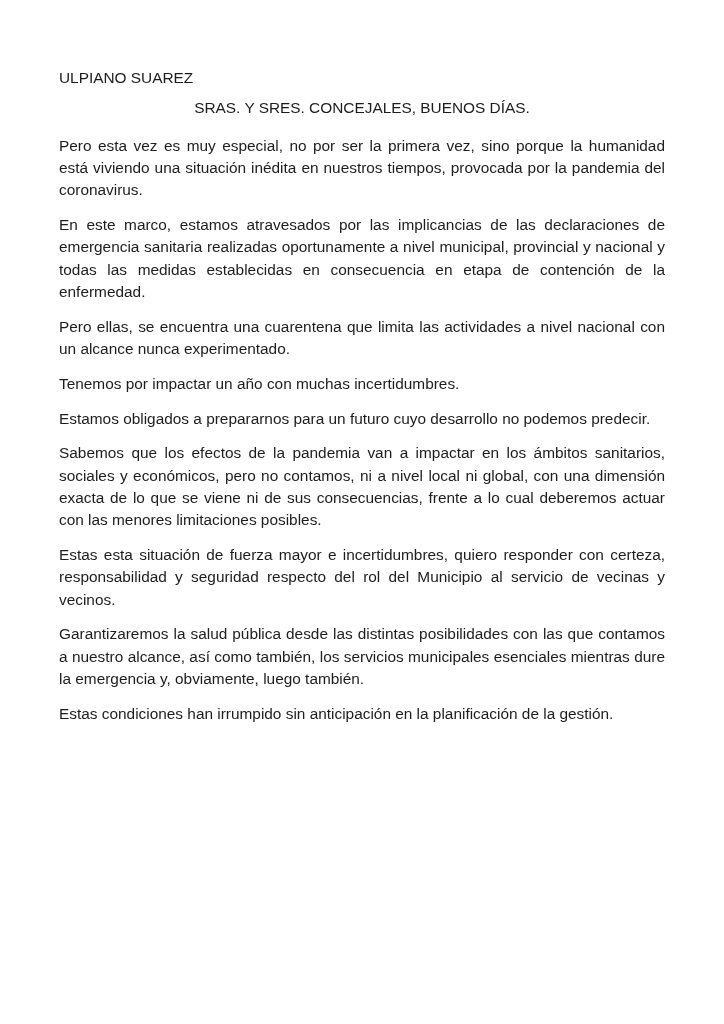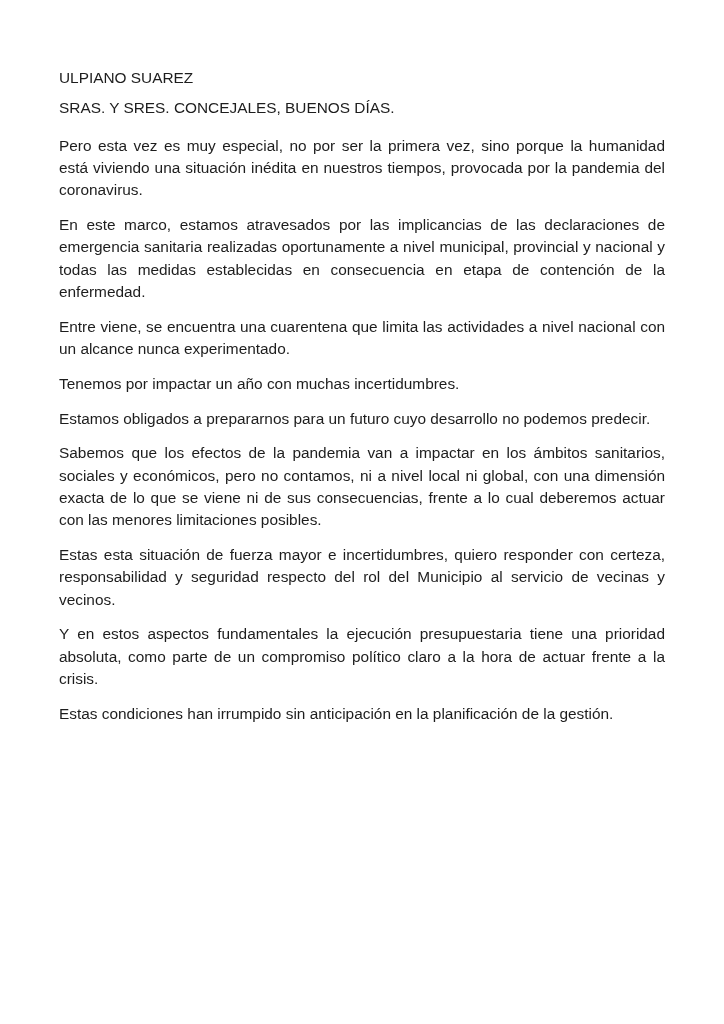--- a/index.html
+++ b/index.html
@@ -23,38 +23,38 @@
     padding: 67px 59px 0 59px;
     overflow: hidden;
   }
   .header-block {
     margin: 0 0 8px 0;
     text-align: left;
     white-space: nowrap;
   }
   p.salutation {
     margin: 0 0 15px 0;
-    text-align: left;
+    text-align: center;
   }
   p.para {
     margin: 0 0 12.5px 0;
     text-align: justify;
     text-justify: inter-word;
   }
 </style>
 </head>
 <body>
 
 <div class="page">
   <div class="header-block">
     <div>ULPIANO SUAREZ</div>
   </div>
   <p class="salutation">SRAS. Y SRES. CONCEJALES, BUENOS DÍAS.</p>
   <p class="para">Pero esta vez es muy especial, no por ser la primera vez, sino porque la humanidad está viviendo una situación inédita en nuestros tiempos, provocada por la pandemia del coronavirus.</p>
   <p class="para">En este marco, estamos atravesados por las implicancias de las declaraciones de emergencia sanitaria realizadas oportunamente a nivel municipal, provincial y nacional y todas las medidas establecidas en consecuencia en etapa de contención de la enfermedad.</p>
-  <p class="para">Entre viene, se encuentra una cuarentena que limita las actividades a nivel nacional con un alcance nunca experimentado.</p>
+  <p class="para">Pero ellas, se encuentra una cuarentena que limita las actividades a nivel nacional con un alcance nunca experimentado.</p>
   <p class="para">Tenemos por impactar un año con muchas incertidumbres.</p>
   <p class="para">Estamos obligados a prepararnos para un futuro cuyo desarrollo no podemos predecir.</p>
   <p class="para">Sabemos que los efectos de la pandemia van a impactar en los ámbitos sanitarios, sociales y económicos, pero no contamos, ni a nivel local ni global, con una dimensión exacta de lo que se viene ni de sus consecuencias, frente a lo cual deberemos actuar con las menores limitaciones posibles.</p>
   <p class="para">Estas esta situación de fuerza mayor e incertidumbres, quiero responder con certeza, responsabilidad y seguridad respecto del rol del Municipio al servicio de vecinas y vecinos.</p>
-  <p class="para">Y en estos aspectos fundamentales la ejecución presupuestaria tiene una prioridad absoluta, como parte de un compromiso político claro a la hora de actuar frente a la crisis.</p>
+  <p class="para">Garantizaremos la salud pública desde las distintas posibilidades con las que contamos a nuestro alcance, así como también, los servicios municipales esenciales mientras dure la emergencia y, obviamente, luego también.</p>
   <p class="para">Estas condiciones han irrumpido sin anticipación en la planificación de la gestión.</p>
 </div>
 
 </body></html>

